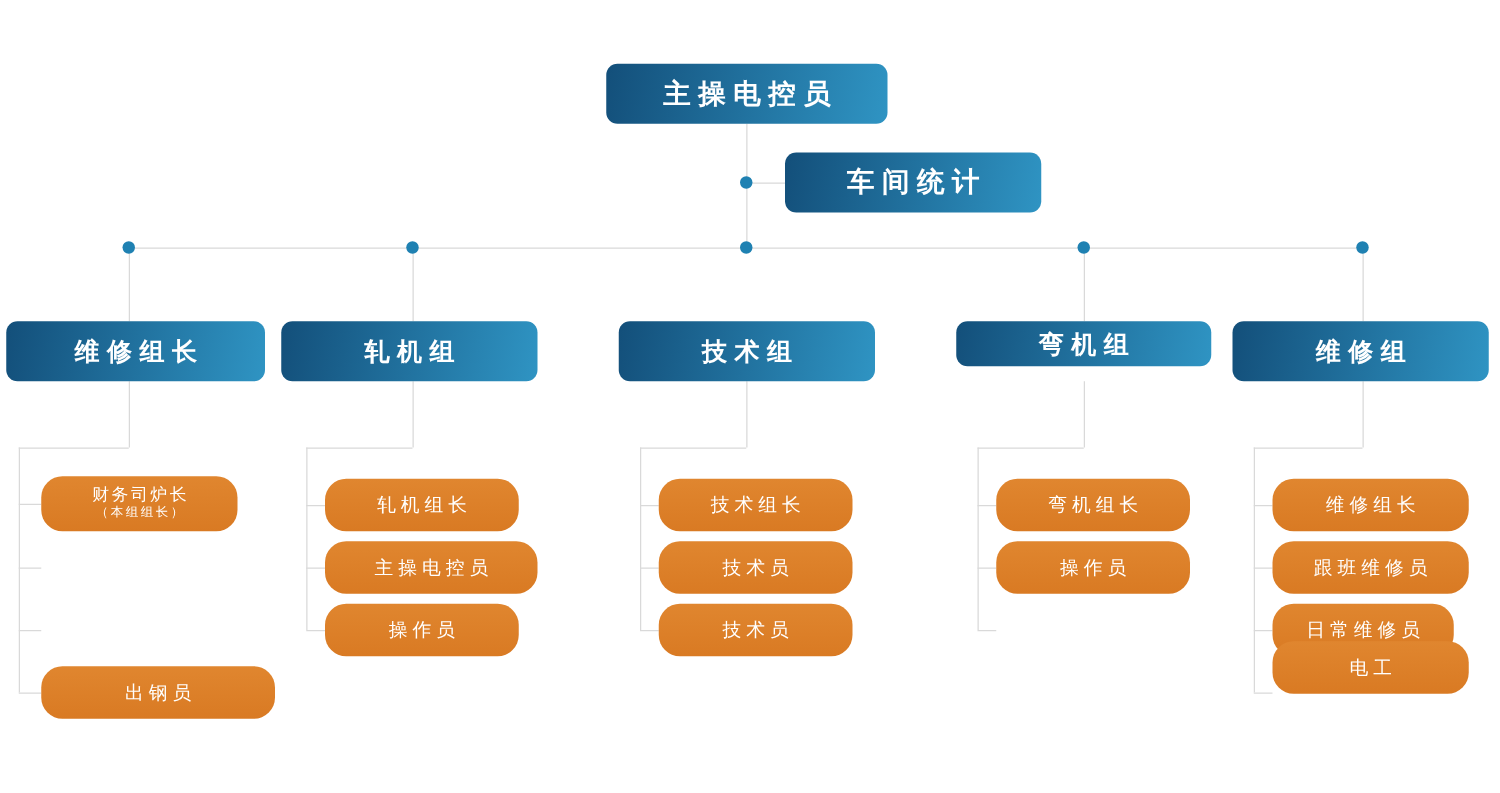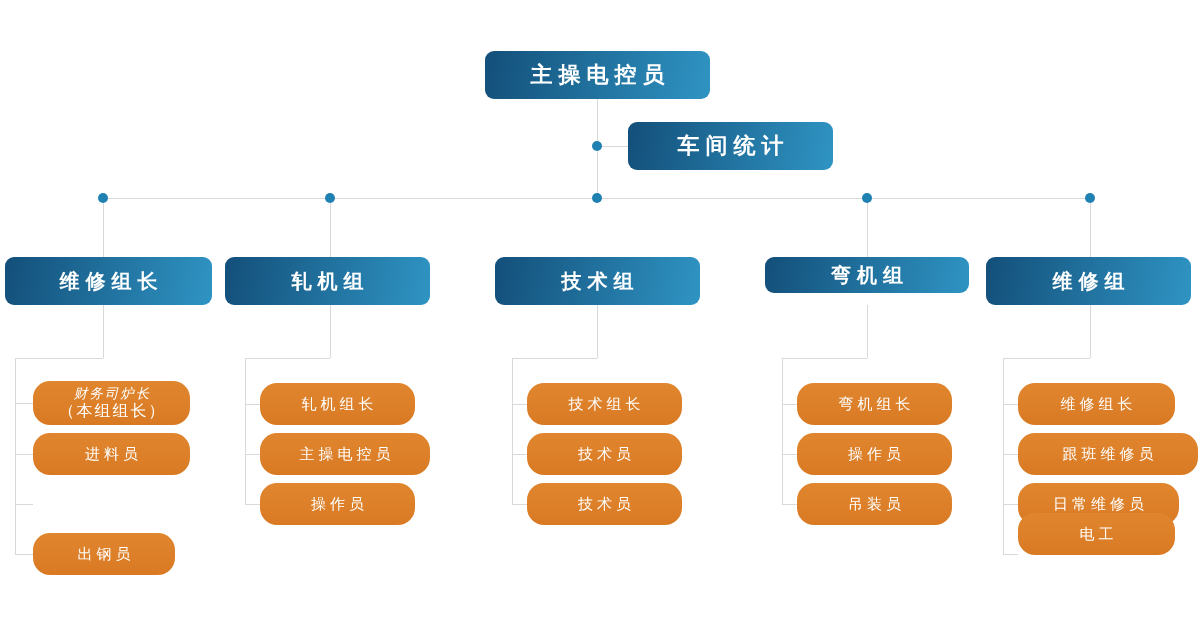--- a/index.html
+++ b/index.html
@@ -39,23 +39,23 @@
   }
   .top-node{font-size:22px;letter-spacing:6px;text-indent:6px;}
   .group-node{font-size:20px;letter-spacing:6px;text-indent:6px;}
   
   .orange{
     background:linear-gradient(180deg,#e0862f 0%,#d97a23 100%);
     border-radius:17px;
     font-size:15px;letter-spacing:4px;text-indent:4px;
     flex-direction:column;line-height:1.25;
   }
-  .orange .sub{font-size:16px;letter-spacing:2px;text-indent:2px;}
+  .orange .sub{font-size:10px;letter-spacing:2px;text-indent:2px;}
   .orange .sub:empty{display:none;}
-  .two-line{font-size:13.5px;letter-spacing:2px;text-indent:2px;font-style:italic;}
+  .two-line{font-size:13.5px;letter-spacing:2px;text-indent:2px;}
 </style>
 </head>
 <body>
 
 <div class="canvas">
 
   <div class="vl" style="left:597px;top:99px;height:99px"></div>
 
   <div class="hl" style="left:597px;top:146px;width:31px"></div>
 
@@ -131,24 +131,21 @@
     <span>弯机组</span>
   </div>
   <div class="box blue group-node" style="left:986px;top:257px;width:205px;height:48px">
     <span>维修组</span>
   </div>
 
   <div class="box orange" style="left:33px;top:381px;width:157px;height:44px">
     <span class="two-line">财务司炉长</span>
     <span class="sub">（本组组长）</span>
   </div>
-  <div class="box orange" style="left:33px;top:433px;width:157px;height:42px">
-    <span>进料员</span>
-  </div>
-  <div class="box orange" style="left:33px;top:533px;width:142px;height:42px">
+  <div class="box orange" style="left:33px;top:533px;width:187px;height:42px">
     <span>出钢员</span>
   </div>
 
   <div class="box orange" style="left:260px;top:383px;width:155px;height:42px">
     <span>轧机组长</span>
   </div>
   <div class="box orange" style="left:260px;top:433px;width:170px;height:42px">
     <span>主操电控员</span>
   </div>
   <div class="box orange" style="left:260px;top:483px;width:155px;height:42px">
@@ -164,30 +161,27 @@
   <div class="box orange" style="left:527px;top:483px;width:155px;height:42px">
     <span>技术员</span>
   </div>
 
   <div class="box orange" style="left:797px;top:383px;width:155px;height:42px">
     <span>弯机组长</span>
   </div>
   <div class="box orange" style="left:797px;top:433px;width:155px;height:42px">
     <span>操作员</span>
   </div>
-  <div class="box orange" style="left:797px;top:483px;width:155px;height:42px">
-    <span>吊装员</span>
-  </div>
 
   <div class="box orange" style="left:1018px;top:383px;width:157px;height:42px">
     <span>维修组长</span>
   </div>
-  <div class="box orange" style="left:1018px;top:433px;width:180px;height:42px">
+  <div class="box orange" style="left:1018px;top:433px;width:157px;height:42px">
     <span>跟班维修员</span>
   </div>
-  <div class="box orange" style="left:1018px;top:483px;width:161px;height:42px">
+  <div class="box orange" style="left:1018px;top:483px;width:145px;height:42px">
     <span>日常维修员</span>
   </div>
   <div class="box orange" style="left:1018px;top:513px;width:157px;height:42px">
     <span>电工</span>
   </div>
 
 </div>
 
 </body></html>

